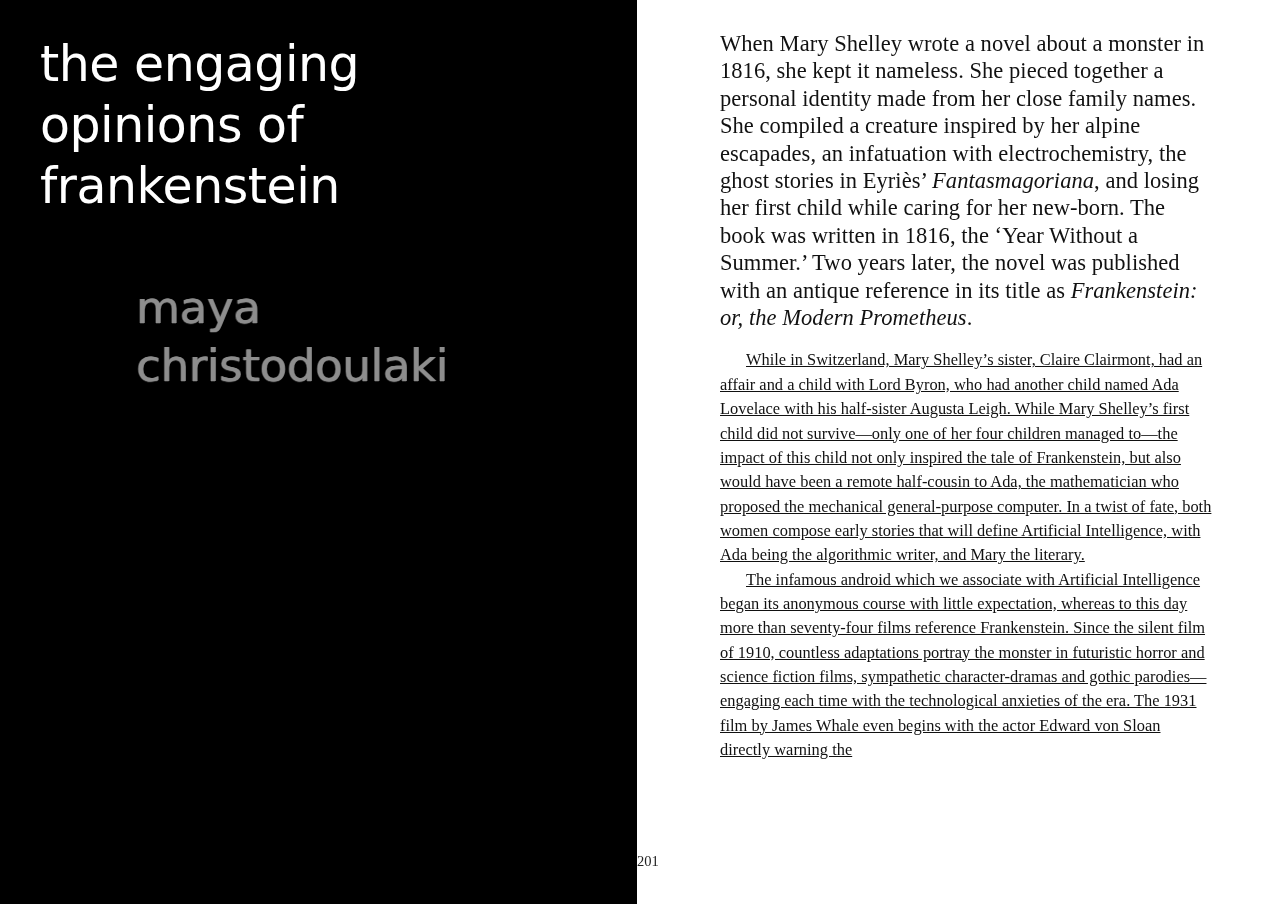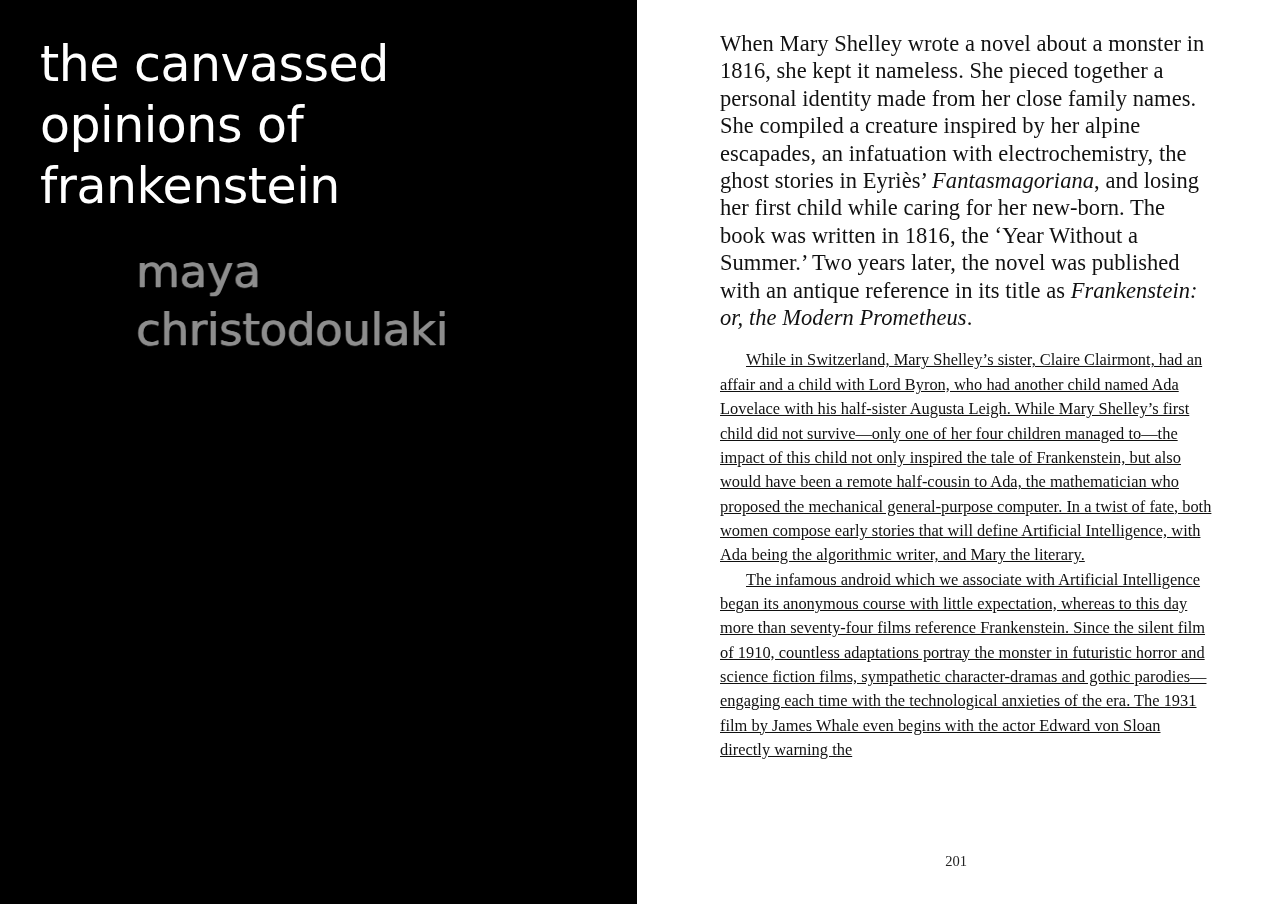--- a/index.html
+++ b/index.html
@@ -50,20 +50,21 @@
     font-weight: 400;
     font-size: 45px;
     line-height: 58px;
     letter-spacing: -0.3px;
     color: #8d8d8d;
     white-space: pre-line;
     text-shadow:
       0.8px 0 0 rgba(200,200,200,0.55),
       -0.8px 0 0 rgba(70,70,70,0.9),
       0 1px 0 rgba(150,150,150,0.25);
+    margin-top: 36px;
   }
   
   .right-page {
     position: absolute;
     left: 637px;
     top: 0;
     width: 638px;
     height: 904px;
     background: #ffffff;
   }
@@ -99,34 +100,33 @@
   }
   .body-par.indent {
     text-indent: 26px;
     text-decoration: underline;
   }
   .folio {
     position: absolute;
     left: 0;
     top: 853px;
     width: 638px;
-    text-align: center;
     font-family: "Liberation Serif", serif;
     font-size: 14.5px;
     color: #222222;
   }
 </style>
 </head>
 <body>
 
 <div id="page">
 
   <div class="left-page">
     <div class="title-block">
-      <div class="book-title">the canvassed
+      <div class="book-title">the engaging
 opinions of
 frankenstein</div>
     </div>
     <div class="author-block">
       <div class="author-name">maya
 christodoulaki</div>
     </div>
   </div>
 
   <div class="right-page">

